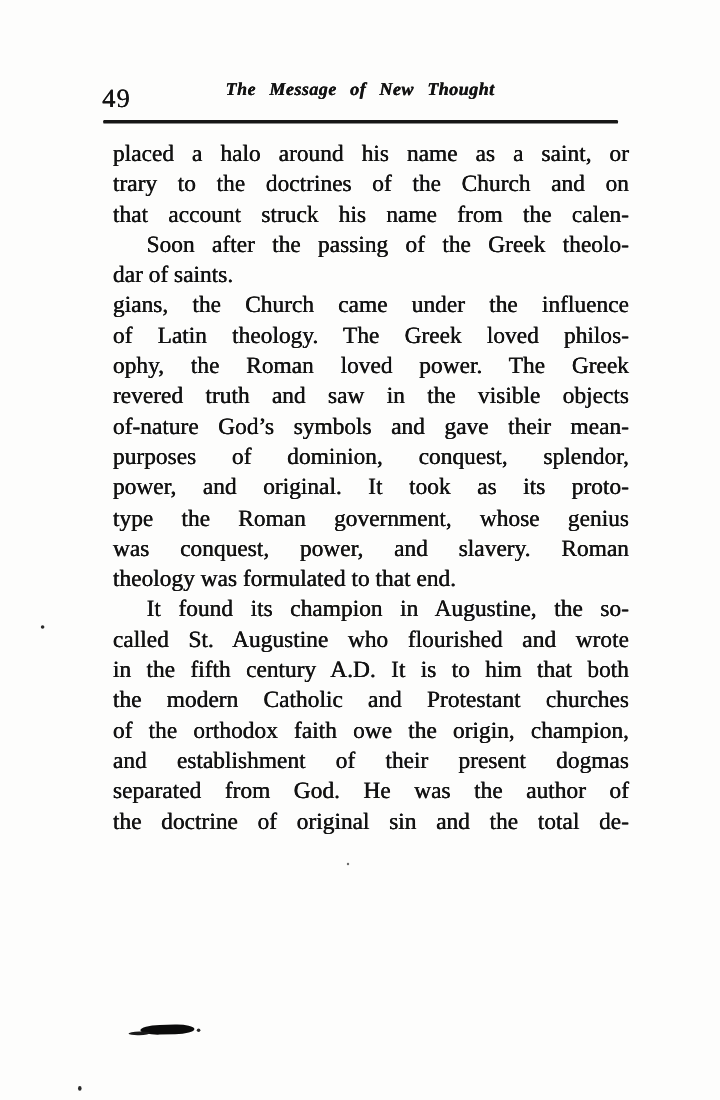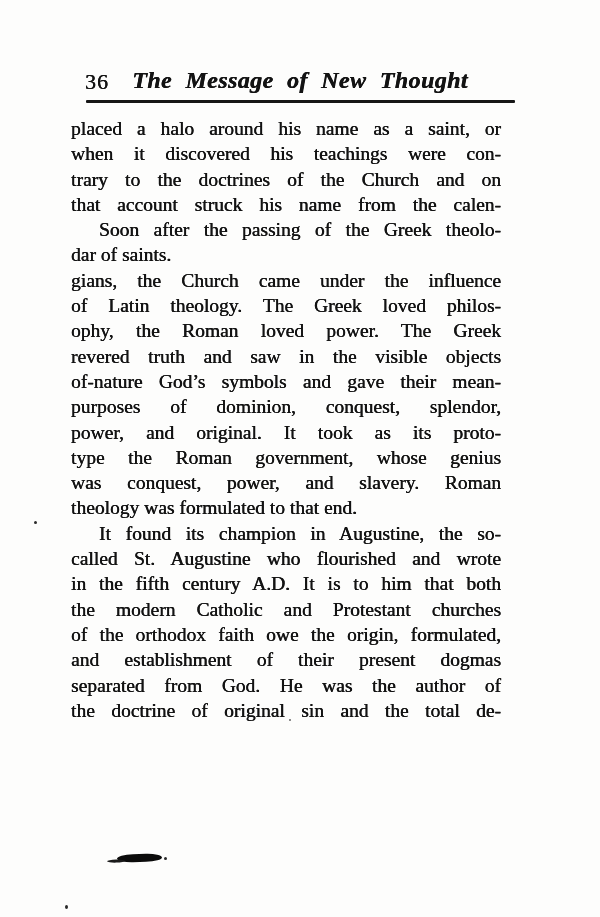--- a/index.html
+++ b/index.html
@@ -29,37 +29,37 @@
     left: 0;
     top: 2px;
     font-size: 22px;
     letter-spacing: 1px;
   }
   .rtitle {
     display: block;
     text-align: center;
     font-style: italic;
     font-weight: bold;
-    font-size: 24px;
+    font-size: 15px;
     word-spacing: 7px;
     letter-spacing: 0.4px;
   }
   .head-rule {
     position: absolute;
     top: 100px;
     left: 86px;
     width: 429px;
     height: 3px;
     background: #161616;
     border-radius: 1px;
   }
   .textblock {
     position: absolute;
     top: 116px;
-    left: 71px;
+    left: 94px;
     width: 430px;
     font-size: 19.5px;
     line-height: 25.3px;
     text-shadow: 0.35px 0 0 currentColor, 0 0 0.5px rgba(0,0,0,0.45);
   }
   .line {
     text-align: justify;
     text-align-last: justify;
   }
   .line.indent { text-indent: 28px; }
@@ -93,51 +93,50 @@
   .speck-b { left: 65px;  top: 905px; width: 3px; height: 4px; }
   .speck-c { left: 164px; top: 857px; width: 3px; height: 3px; }
   .speck-d { left: 289px; top: 719px; width: 2px; height: 2px; opacity: .7; }
 </style>
 </head>
 <body>
 
 <div class="page">
 
   <header class="running-head">
-    <span class="folio">36</span>
+    <span class="folio">49</span>
     <span class="rtitle">The Message of New Thought</span>
   </header>
 
   <div class="head-rule"></div>
 
   <main class="textblock">
 
     <div class="line">placed a halo around his name as a saint, or</div>
-    <div class="line">when it discovered his teachings were con-</div>
     <div class="line">trary to the doctrines of the Church and on</div>
     <div class="line">that account struck his name from the calen-</div>
     <div class="line indent">Soon after the passing of the Greek theolo-</div>
 
     <div class="line endp">dar of saints.</div>
     <div class="line">gians, the Church came under the influence</div>
     <div class="line">of Latin theology.  The Greek loved philos-</div>
     <div class="line">ophy, the Roman loved power.  The Greek</div>
     <div class="line">revered truth and saw in the visible objects</div>
     <div class="line">of-nature God’s symbols and gave their mean-</div>
     <div class="line">purposes of dominion, conquest, splendor,</div>
     <div class="line">power, and original.  It took as its proto-</div>
     <div class="line">type the Roman government, whose genius</div>
     <div class="line">was conquest, power, and slavery.  Roman</div>
     <div class="line endp">theology was formulated to that end.</div>
 
     <div class="line indent">It found its champion in Augustine, the so-</div>
     <div class="line">called St. Augustine who flourished and wrote</div>
     <div class="line">in the fifth century A.D.  It is to him that both</div>
     <div class="line">the modern Catholic and Protestant churches</div>
-    <div class="line">of the orthodox faith owe the origin, formulated,</div>
+    <div class="line">of the orthodox faith owe the origin, champion,</div>
     <div class="line">and establishment of their present dogmas</div>
     <div class="line">separated from God.  He was the author of</div>
     <div class="line">the doctrine of original sin and the total de-</div>
   </main>
 
   <div class="smudge"></div>
   <div class="speck speck-a"></div>
   <div class="speck speck-b"></div>
   <div class="speck speck-c"></div>
   <div class="speck speck-d"></div>

